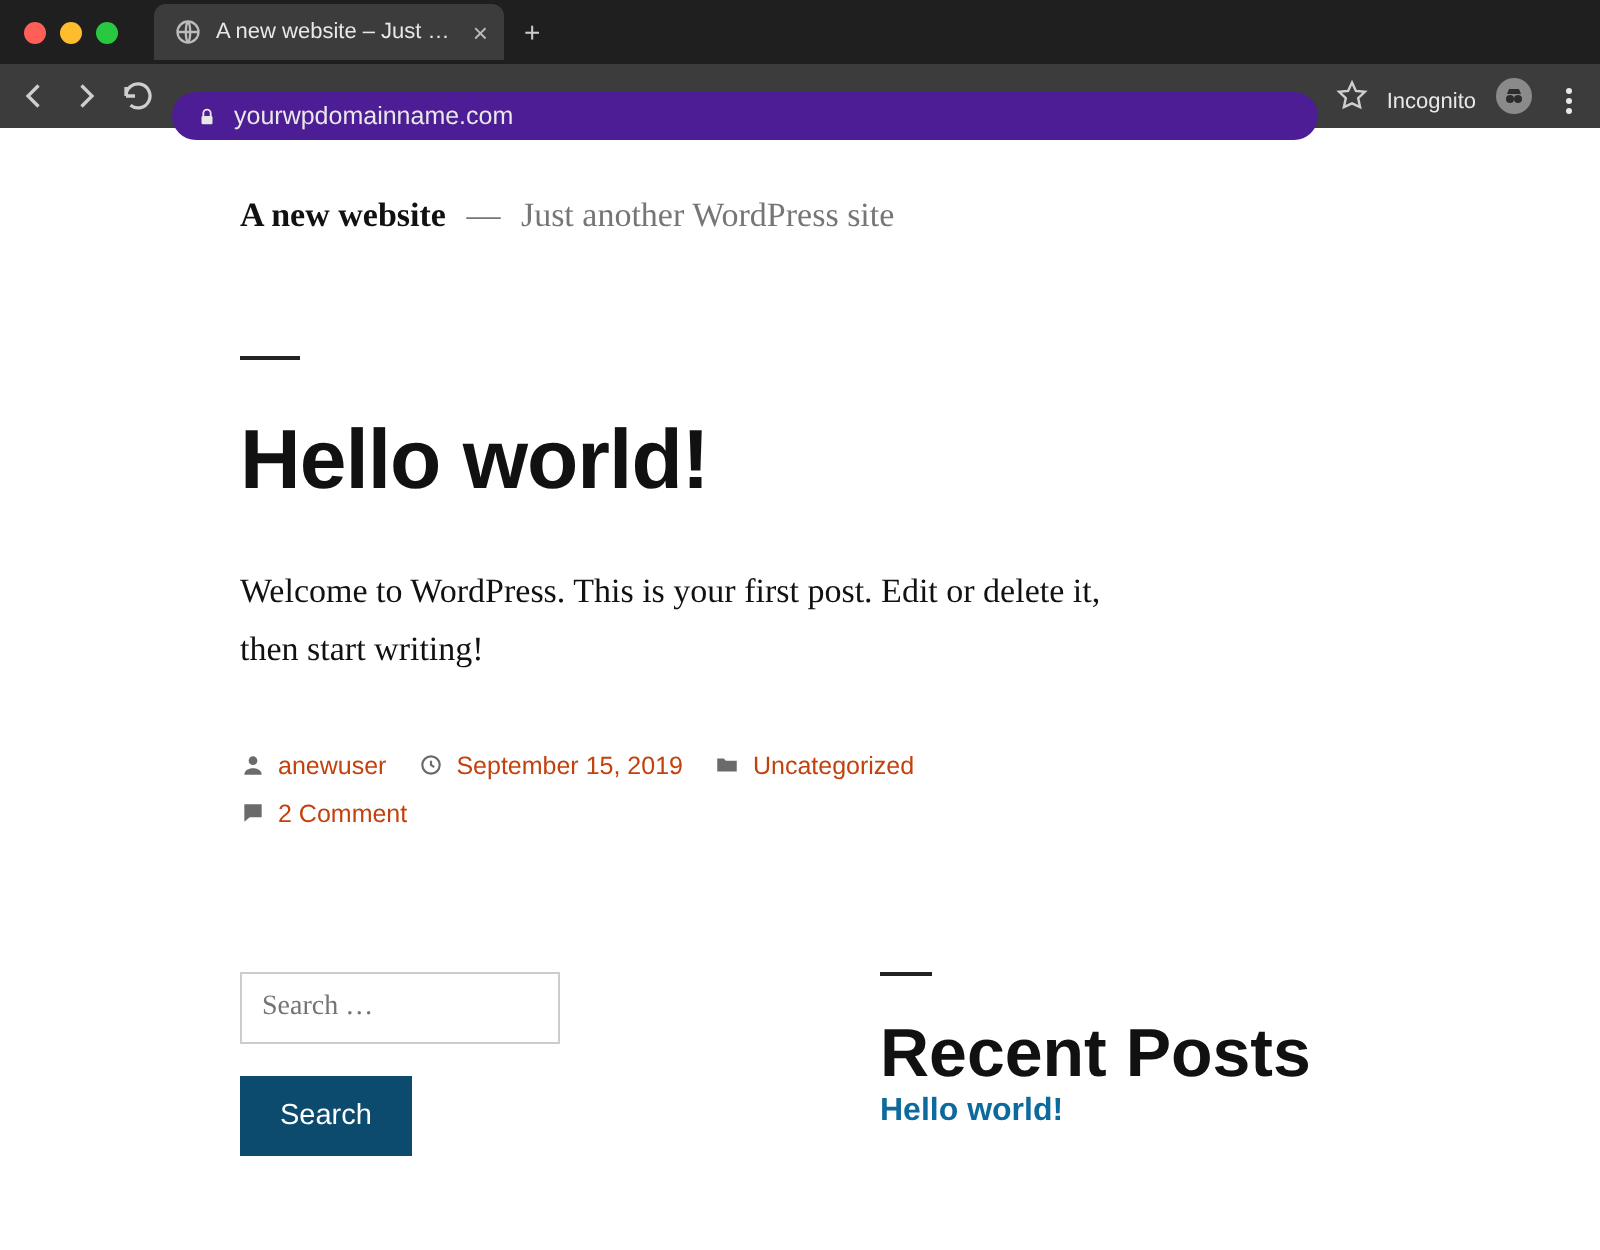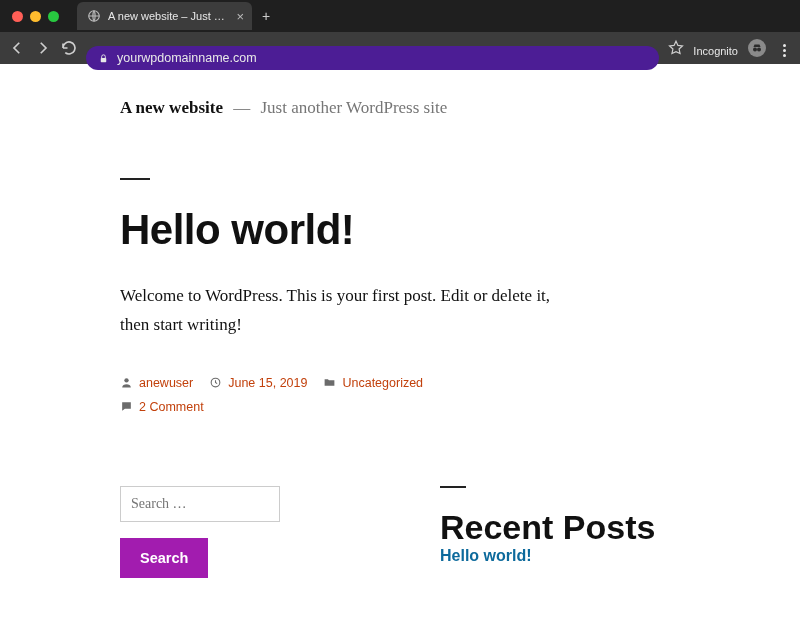--- a/index.html
+++ b/index.html
@@ -32,21 +32,21 @@
   .post hr.short { border:none; border-top:2px solid #222; width:30px; margin-bottom:26px; }
   .post h2 { font-size:42px; font-weight:800; letter-spacing:-0.5px; color:#111; margin-bottom:28px; }
   .post .content { font-family:Georgia, serif; font-size:17px; color:#111; line-height:1.7; max-width:460px; margin-bottom:36px; }
   .meta { font-size:12.5px; color:#6b6b6b; display:flex; flex-wrap:wrap; align-items:center; column-gap:16px; row-gap:10px; max-width:560px; }
   .meta .mi { display:flex; align-items:center; gap:6px; }
   .meta svg { width:13px; height:13px; }
   .meta a { color:#c2410c; text-decoration:none; }
 
   .footer-widgets { display:flex; margin-top:72px; gap:160px; }
   .search-widget input { width:160px; height:36px; border:1px solid #ccc; padding:0 10px; font-family:Georgia,serif; font-size:14px; color:#777; }
-  .search-widget button { display:block; margin-top:16px; background:#a21caf; color:#fff; border:none; padding:12px 20px; font-size:14.5px; font-weight:700; cursor:pointer; }
+  .search-widget button { display:block; margin-top:16px; background:#0c4a6e; color:#fff; border:none; padding:12px 20px; font-size:14.5px; font-weight:400; cursor:pointer; }
   .recent hr.short { border:none; border-top:2px solid #222; width:26px; margin-bottom:20px; }
   .recent h3 { font-size:34px; font-weight:800; color:#111; }
   .recent a { color:#0d6a9c; font-weight:700; font-size:16px; text-decoration:none; }
 </style>
 </head>
 <body>
 
 <div class="browser-chrome">
   <div class="tab-strip">
     <div class="traffic">
@@ -127,21 +127,21 @@
             <circle cx="12" cy="8" r="4"></circle>
             <path d="M4 21c0-4 4-6 8-6s8 2 8 6z"></path>
           </svg>
         <a>anewuser</a>
       </span>
       <span class="mi">
         <svg viewBox="0 0 24 24" fill="none" stroke="#6b6b6b" stroke-width="2">
             <circle cx="12" cy="12" r="8"></circle>
             <path d="M12 8v4l3 2"></path>
           </svg>
-        <a>June 15, 2019</a>
+        <a>September 15, 2019</a>
       </span>
       <span class="mi">
         <svg viewBox="0 0 24 24" fill="#6b6b6b">
             <path d="M3 6h6l2 2h10v10H3z"></path>
           </svg>
         <a>Uncategorized</a>
       </span>
       <span class="mi" style="flex-basis:100%;">
         <svg viewBox="0 0 24 24" fill="#6b6b6b">
             <path d="M4 4h16v12H9l-5 4z"></path>

